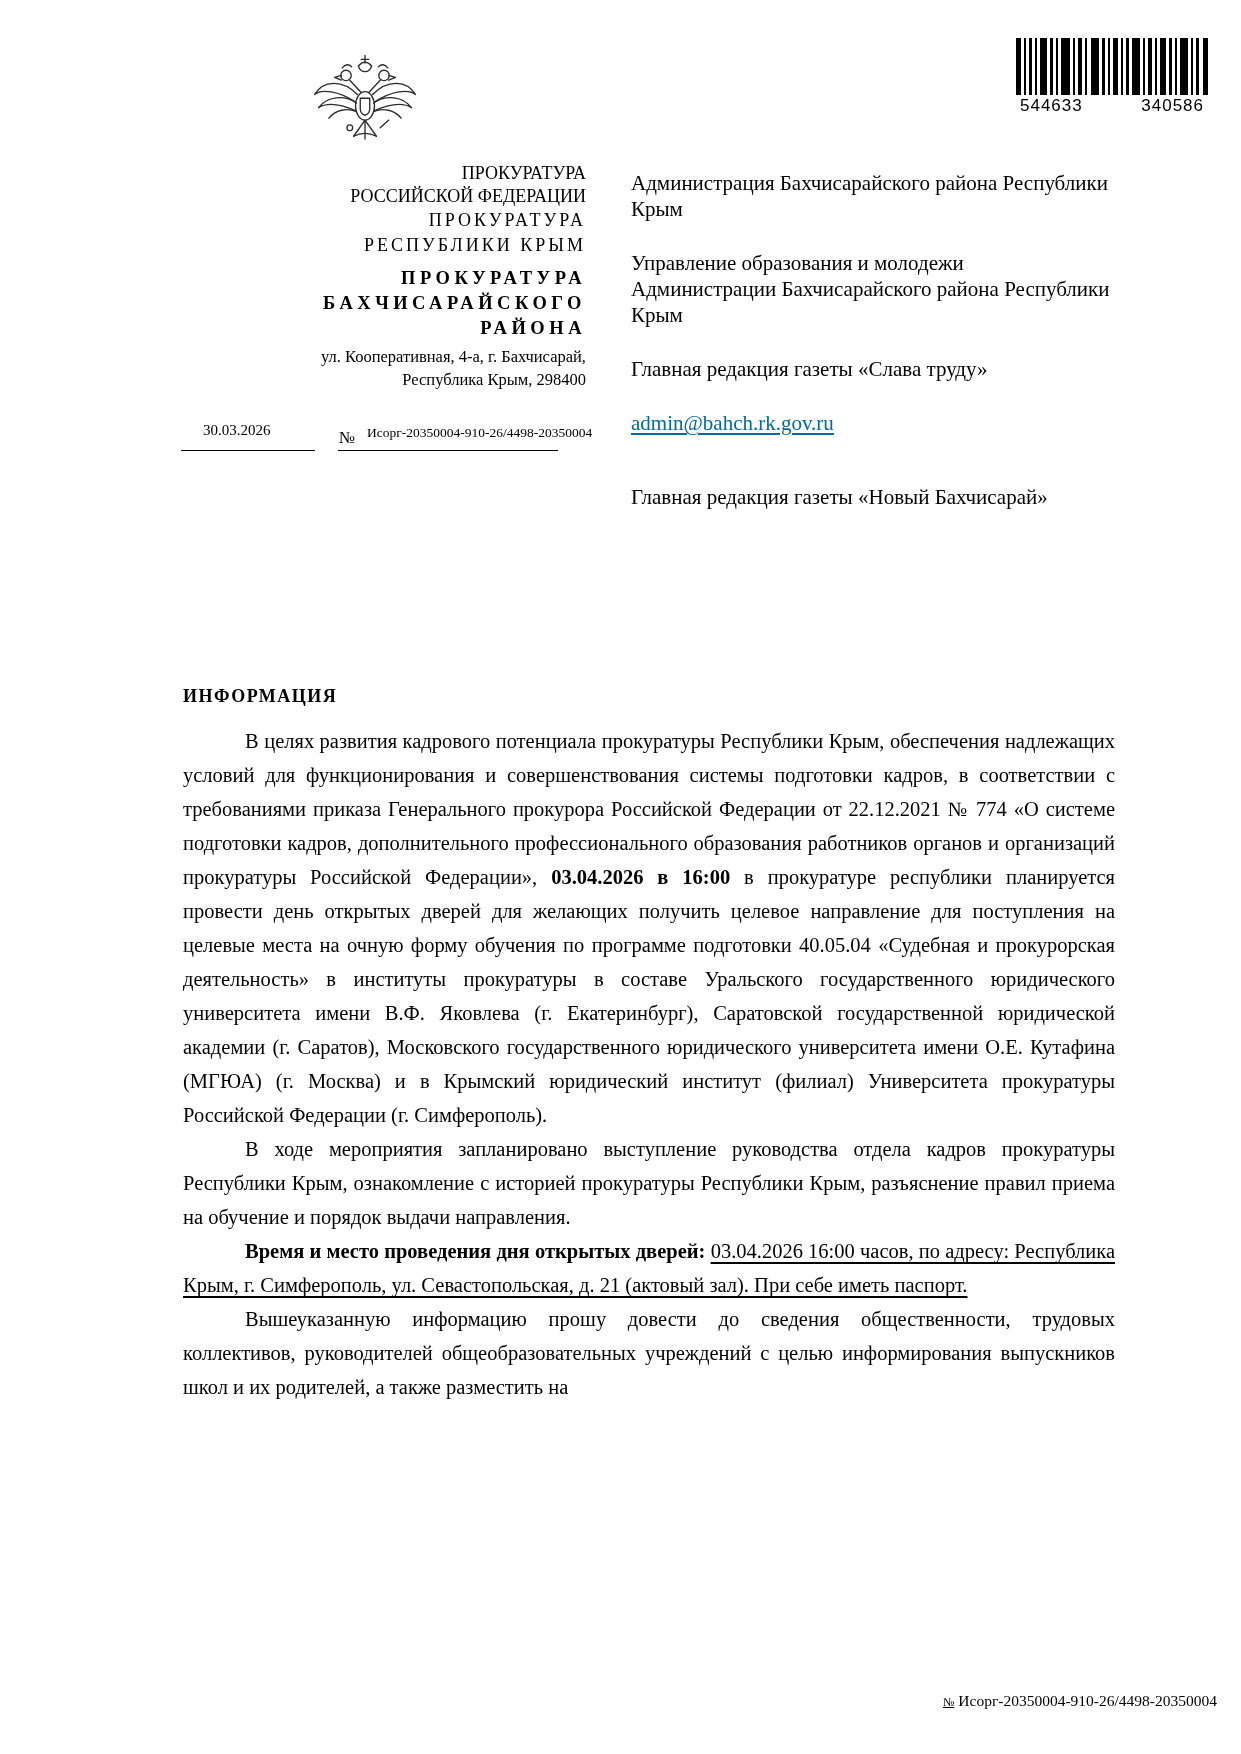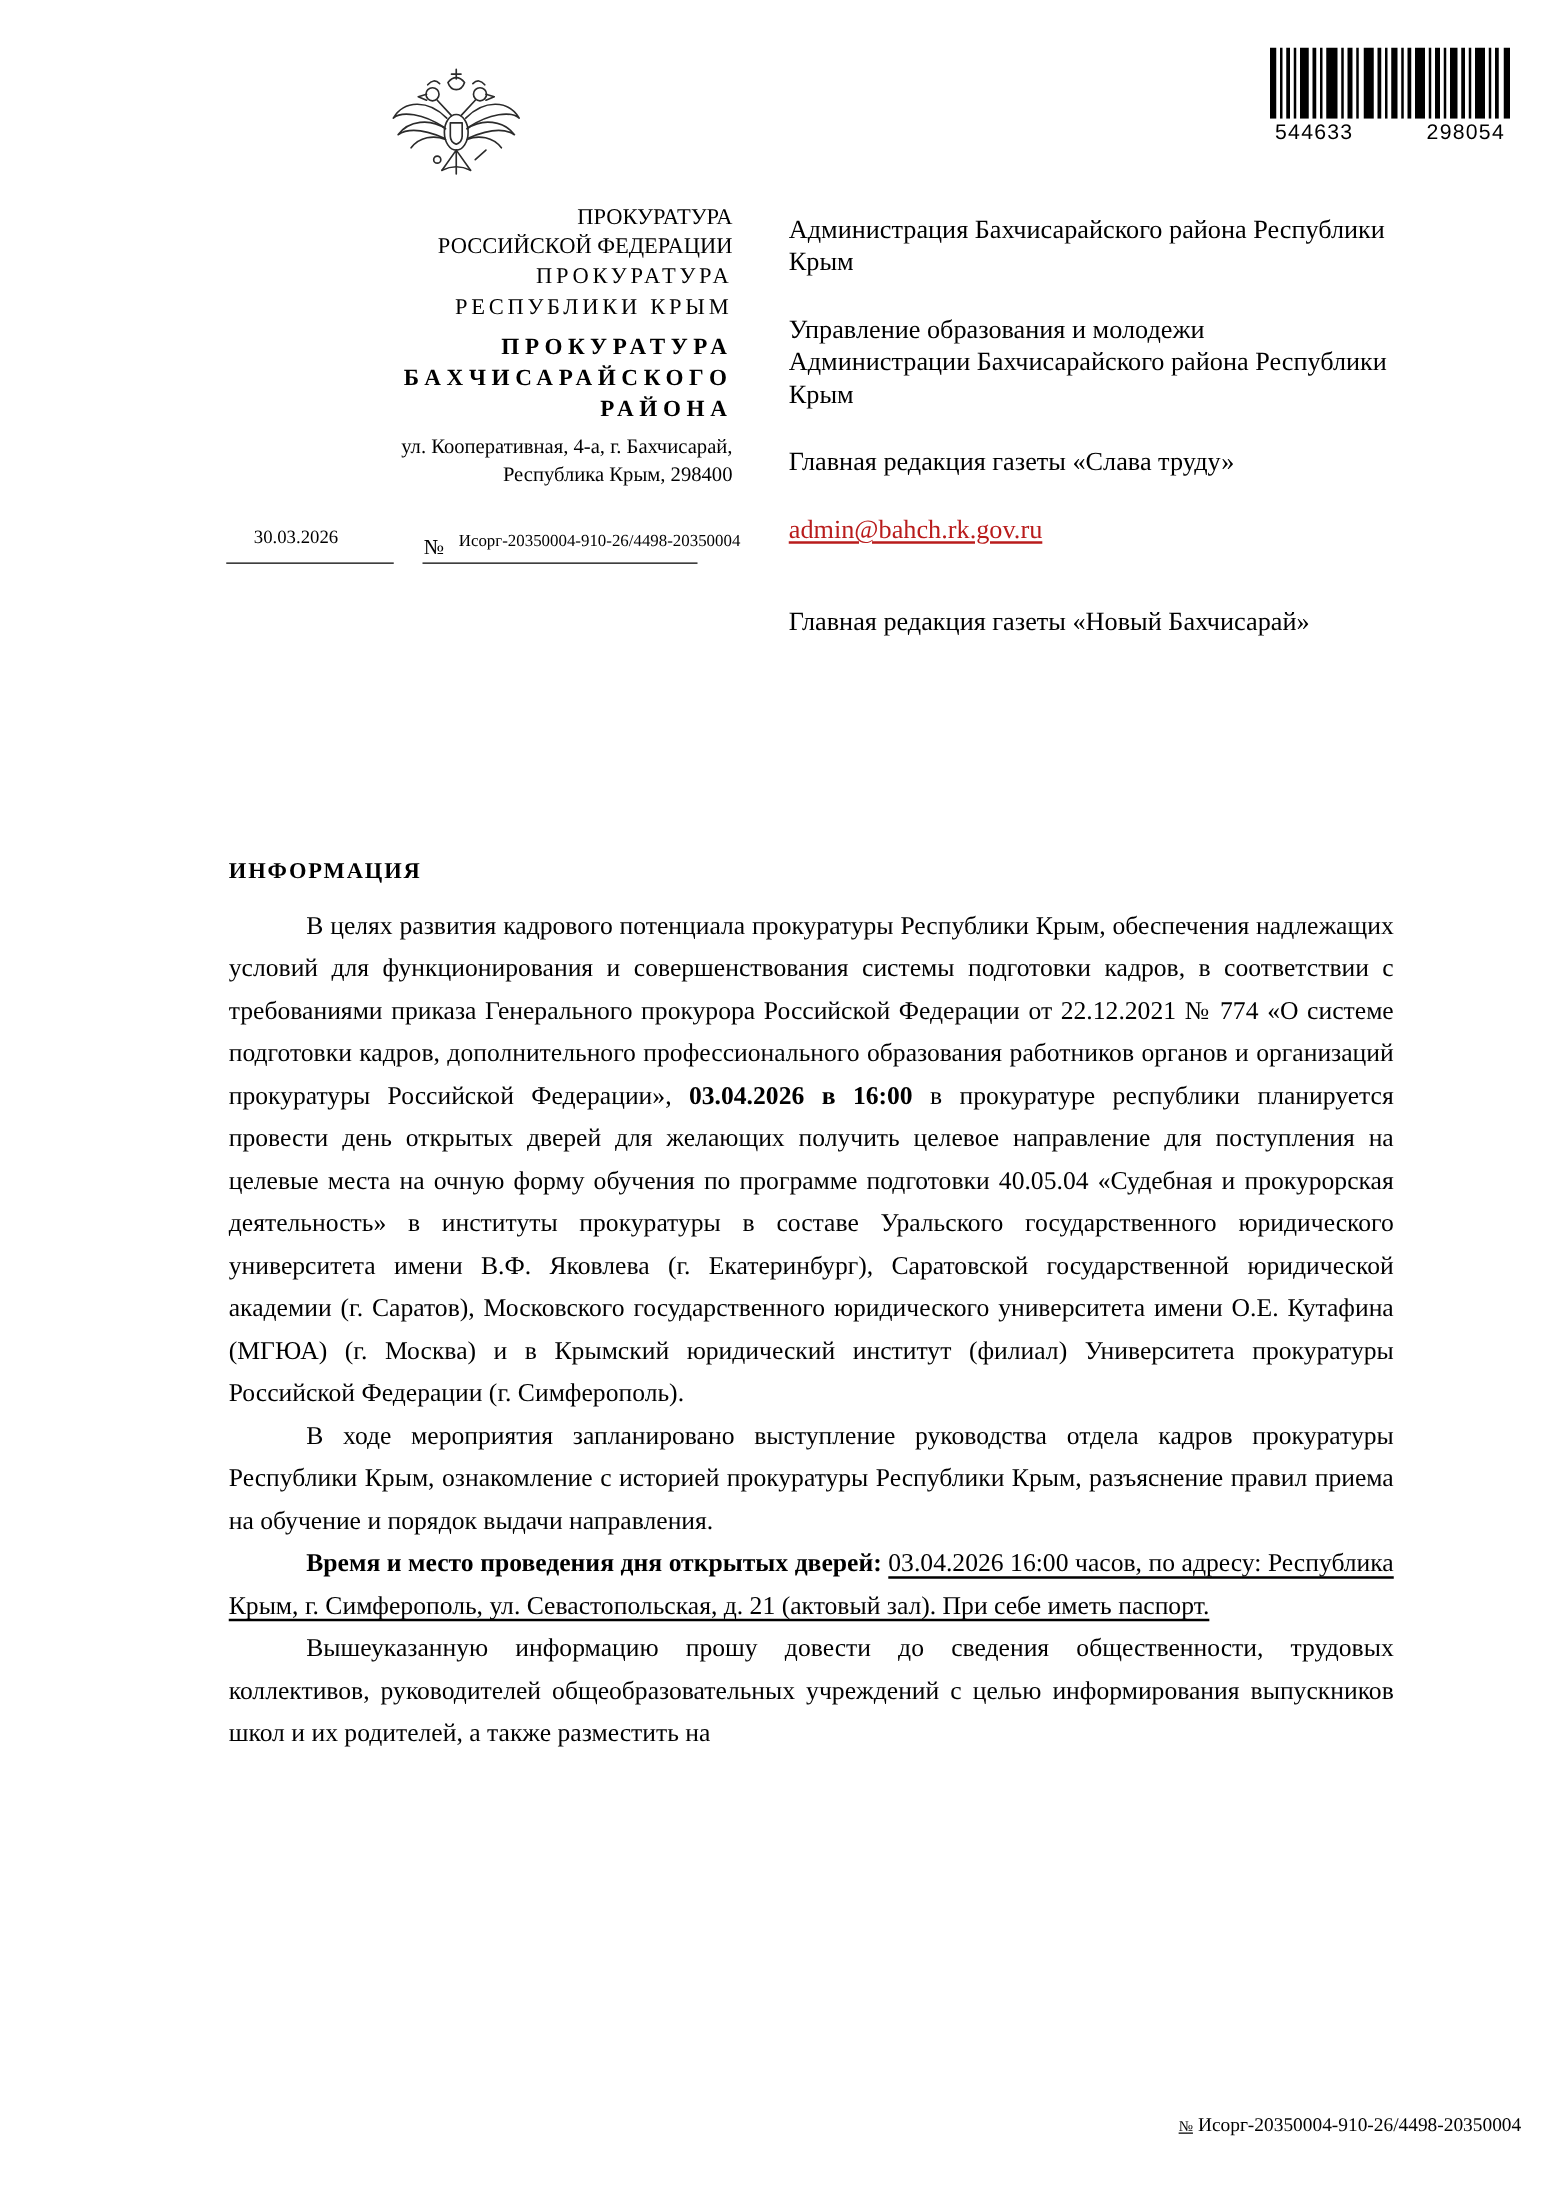--- a/index.html
+++ b/index.html
@@ -30,21 +30,21 @@
   .refnum{position:absolute;left:186px;top:7px;font-size:13.5px;white-space:nowrap;}
   .dl-line{position:absolute;border-bottom:1.6px solid #000;height:0;}
   .dl-line1{left:0;top:32px;width:134px;}
   .dl-line2{left:157px;top:32px;width:220px;}
 
   
   .recipients{position:absolute;left:583px;top:170px;width:482px;font-size:21px;line-height:26px;}
   .rcp{margin:0 0 28px 0;}
   .rcp.mb-lg{margin-bottom:48px;}
   .rcp.mb-sm{margin-bottom:15px;}
-  .rcp a{color:#b91c1c;text-decoration:underline;text-underline-offset:3px;cursor:pointer;}
+  .rcp a{color:#0369a1;text-decoration:underline;text-underline-offset:3px;cursor:pointer;}
 
   
   .heading{position:absolute;left:135px;top:686px;font-size:18px;font-weight:bold;letter-spacing:1.5px;}
   .bodytext{position:absolute;left:135px;top:724px;width:932px;font-size:20.5px;
             line-height:34px;text-align:justify;}
   .bodytext p{margin:0;text-indent:62px;}
   .bodytext .ul{text-decoration:underline;text-underline-offset:4px;}
 
   
   .stamp{position:absolute;left:803px;top:1637px;width:358px;height:48px;
@@ -86,21 +86,21 @@
         <rect x="153" y="0" width="3" height="57"></rect>
           <rect x="159" y="0" width="2" height="57"></rect>
         <rect x="164" y="0" width="8" height="57"></rect>
           <rect x="175" y="0" width="2" height="57"></rect>
         <rect x="180" y="0" width="3" height="57"></rect>
           <rect x="187" y="0" width="5" height="57"></rect>
       </g>
     </svg>
     <div class="barcode-nums">
       <span>544633</span>
-      <span>298054</span>
+      <span>340586</span>
     </div>
   </div>
 
   <svg class="emblem" width="114" height="106" viewBox="0 0 120 110">
     <g fill="none" stroke="#2b2b2b" stroke-width="1.4" stroke-linecap="round" stroke-linejoin="round">
       <path d="M56 9 h8 M60 5 v8"></path>
       <path d="M53 16 q7 -8 14 0 q-2 6 -7 6 q-5 0 -7 -6 z"></path>
       <path d="M36 18 q5 -6 10 -1"></path>
       <path d="M74 17 q5 -5 10 1"></path>
       <circle cx="40" cy="26" r="5.5"></circle>

